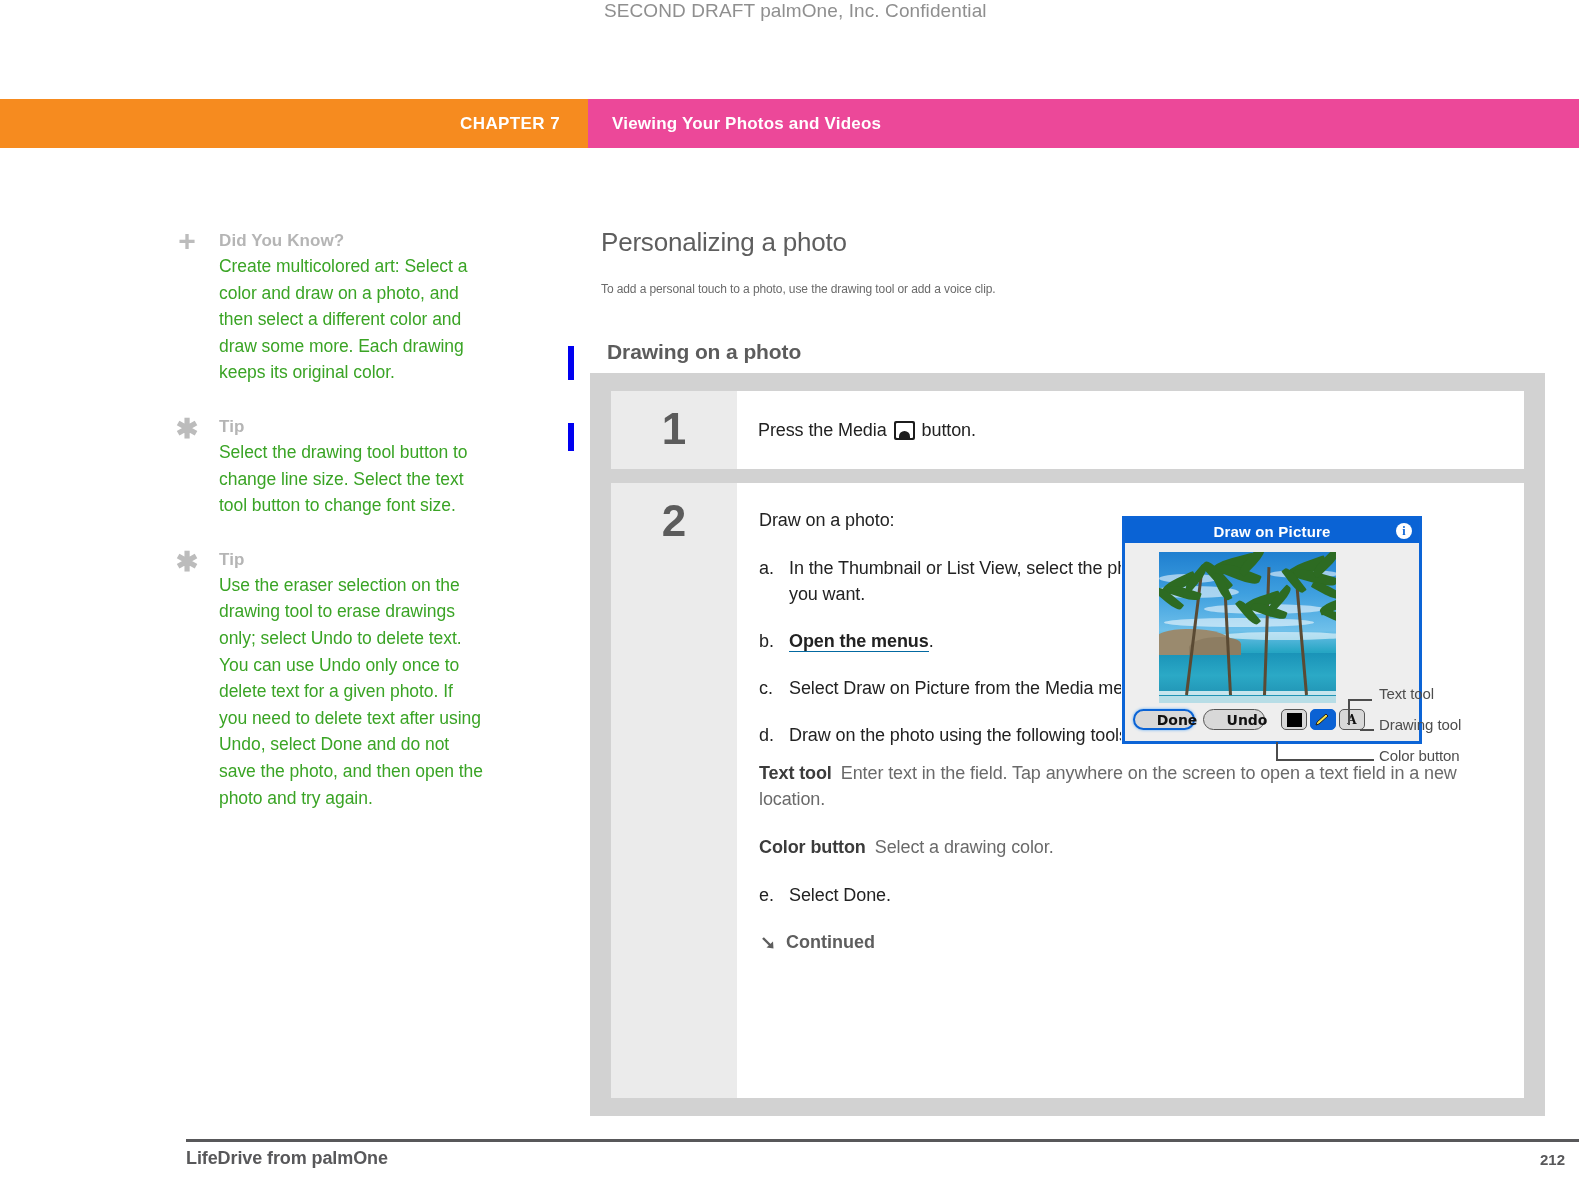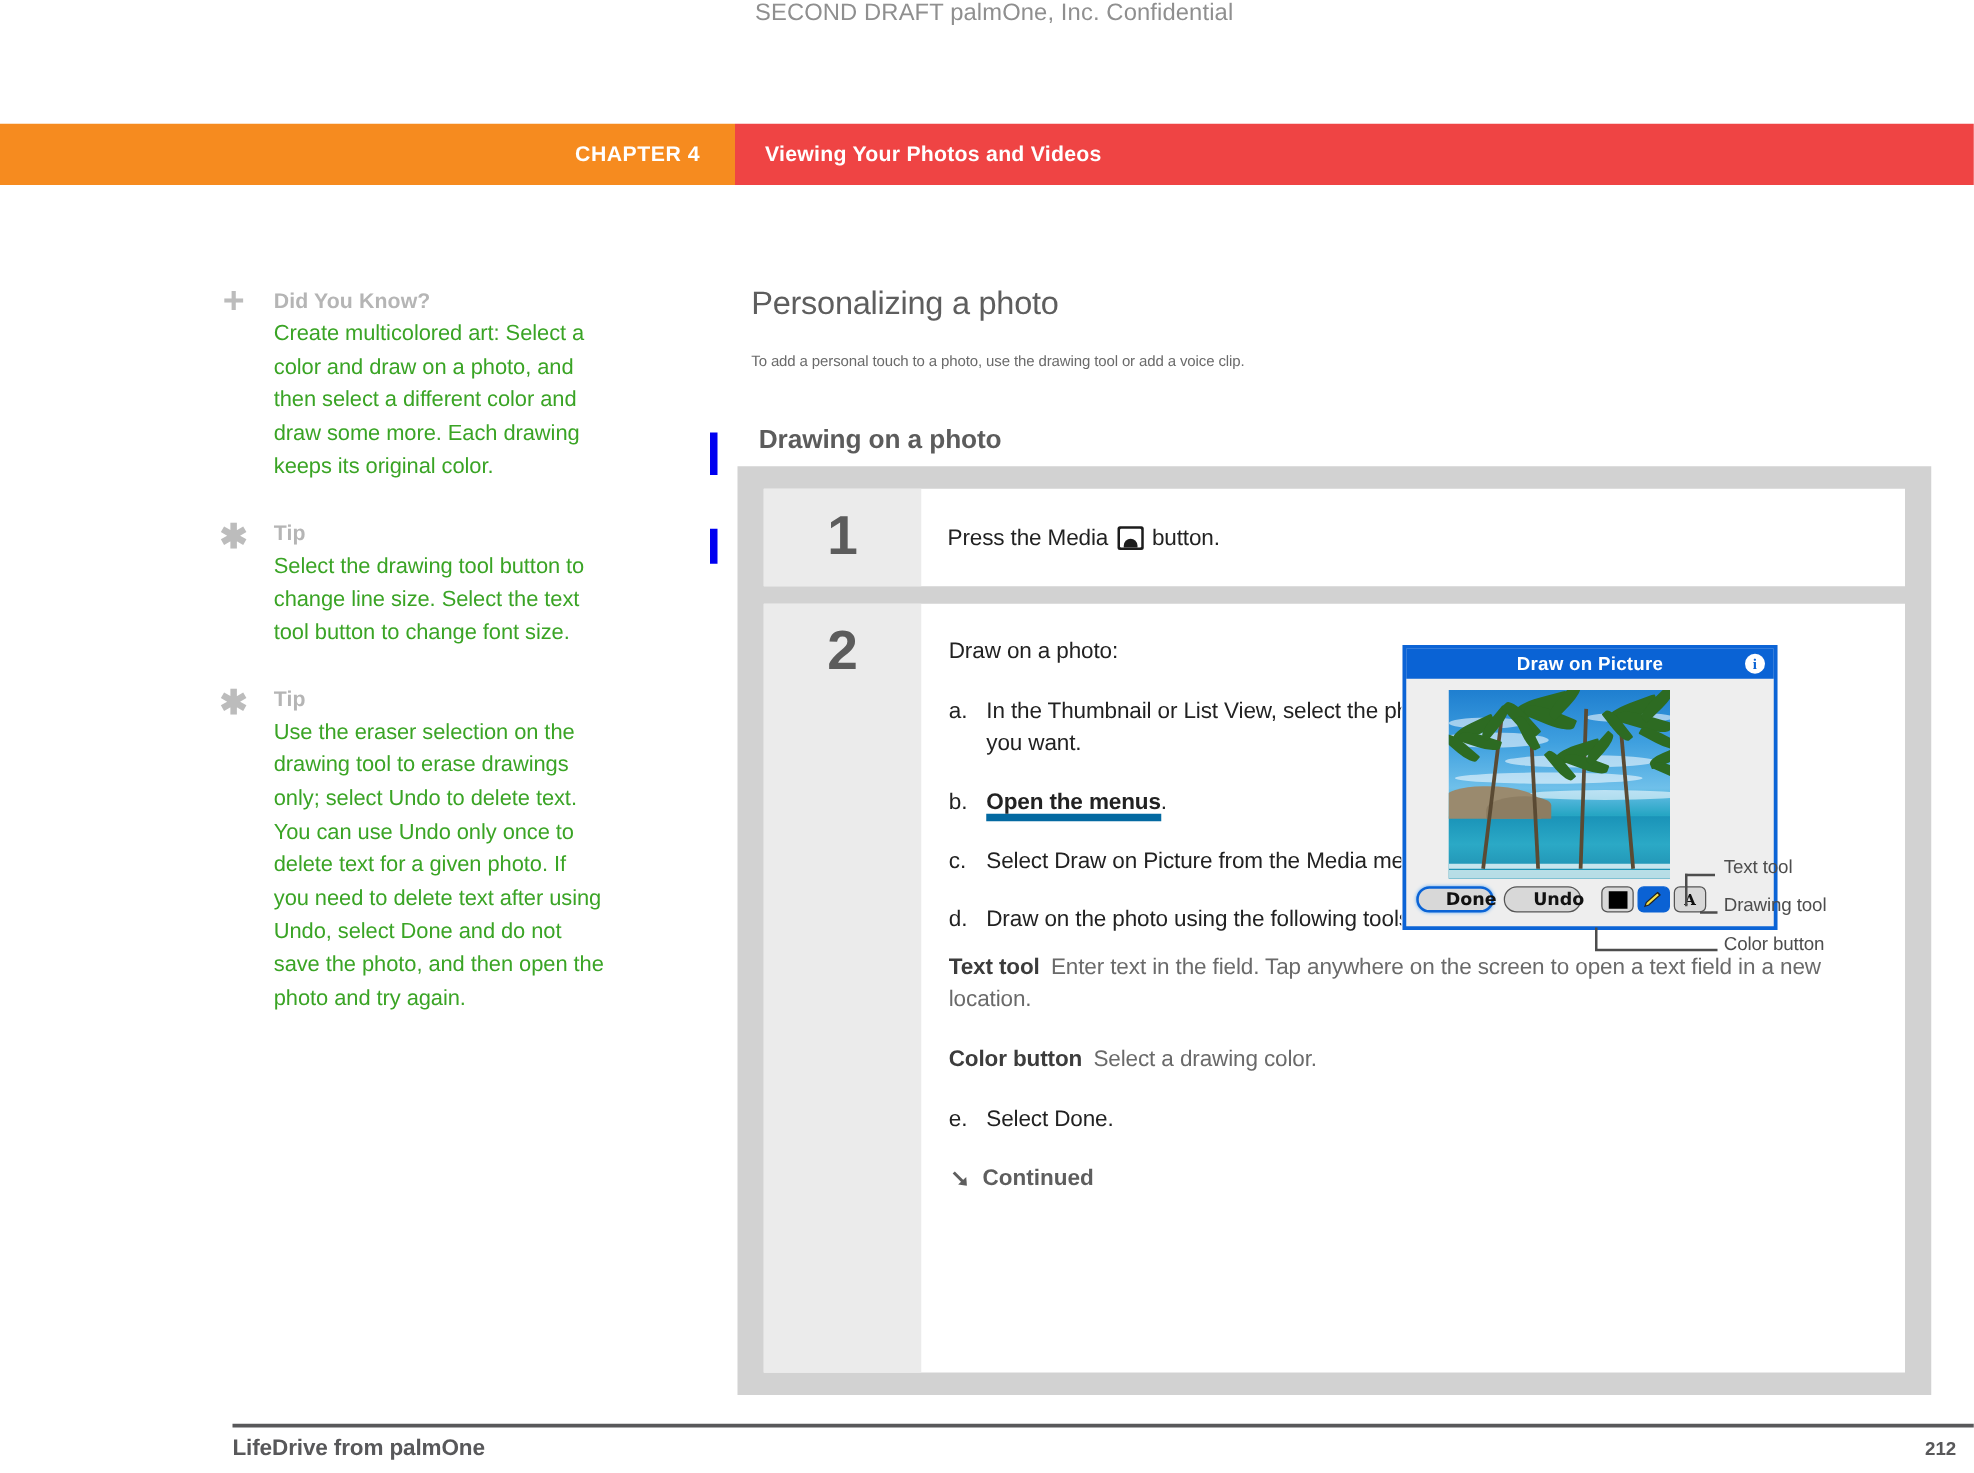--- a/index.html
+++ b/index.html
@@ -20,21 +20,21 @@
   }
 
   
   .hdr{position:absolute;left:0;top:99px;width:1579px;height:49px;}
   .hdr-orange{
     position:absolute;left:0;top:0;width:588px;height:49px;
     background:#f68b1f;
   }
   .hdr-dark{
     position:absolute;left:588px;top:0;width:991px;height:49px;
-    background:#ef4444;
+    background:#ec4899;
   }
   .hdr-chapter{
     position:absolute;left:0;top:0;width:560px;height:49px;
     display:flex;align-items:center;justify-content:flex-end;
     color:#ffffff;font-size:17px;font-weight:bold;letter-spacing:.4px;
   }
   .hdr-title{
     position:absolute;left:24px;top:0;height:49px;
     display:flex;align-items:center;
     color:#ffffff;font-size:17px;font-weight:bold;letter-spacing:.2px;
@@ -116,21 +116,21 @@
     background:#1c1c1c;border-radius:6px 6px 0 0;
   }
 
   
   .step2{top:110px;width:913px;height:615px;}
   .step2 .step-body{padding:24px 20px 10px 22px;}
   .s2-text{width:400px;}
   .s2-lead{font-size:18px;color:#222;line-height:26px;margin-bottom:22px;letter-spacing:-.1px;}
   .sub{display:flex;margin-bottom:21px;font-size:18px;color:#222;line-height:26px;letter-spacing:-.1px;}
   .sub .mk{width:30px;flex:0 0 30px;}
-  .sub b{font-weight:bold;border-bottom:6px solid #0369a1;}
+  .sub b{font-weight:bold;border-bottom:1px solid #0369a1;}
   .tools{margin-top:12px;width:100%;}
   .tool-row{
     font-size:18px;color:#6a6a6a;line-height:26px;margin-bottom:22px;letter-spacing:-.1px;
   }
   .tool-row b{color:#3c3c3c;font-weight:bold;}
   .tool-row .gap{display:inline-block;width:9px;}
   .sub-e{display:flex;font-size:18px;color:#222;line-height:26px;margin-top:4px;margin-bottom:24px;letter-spacing:-.1px;}
   .sub-e .mk{width:30px;flex:0 0 30px;}
   .continued{
     display:flex;align-items:center;font-size:18px;font-weight:bold;color:#5e5e5e;
@@ -213,21 +213,21 @@
     font-size:15px;font-weight:bold;color:#58585a;
   }
 </style>
 </head>
 <body>
 
 <div class="draft-stamp">SECOND DRAFT palmOne, Inc.  Confidential</div>
 
 <div class="hdr">
   <div class="hdr-orange">
-    <div class="hdr-chapter">CHAPTER 4</div>
+    <div class="hdr-chapter">CHAPTER 7</div>
   </div>
   <div class="hdr-dark">
     <div class="hdr-title">Viewing Your Photos and Videos</div>
   </div>
 </div>
 
 <div class="sidebar">
 
   <div class="tipblock" style="margin-bottom:28px;">
     <div class="tip-icon plus">+</div>

